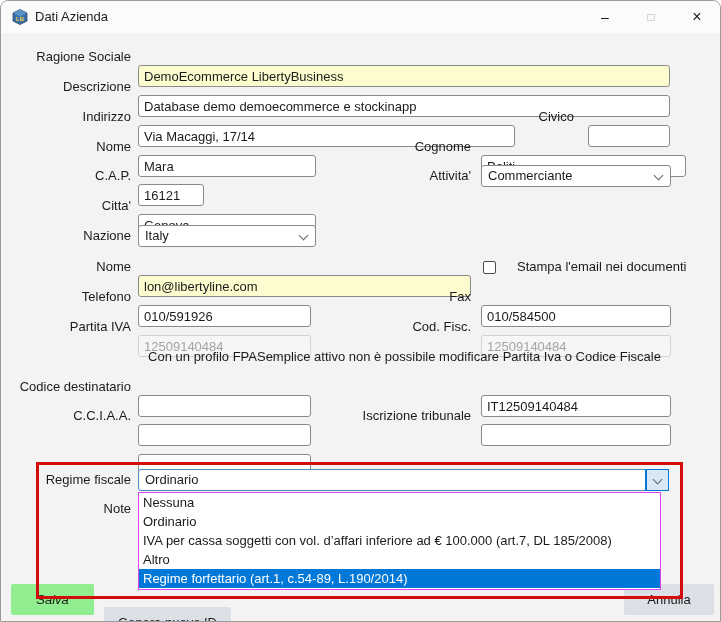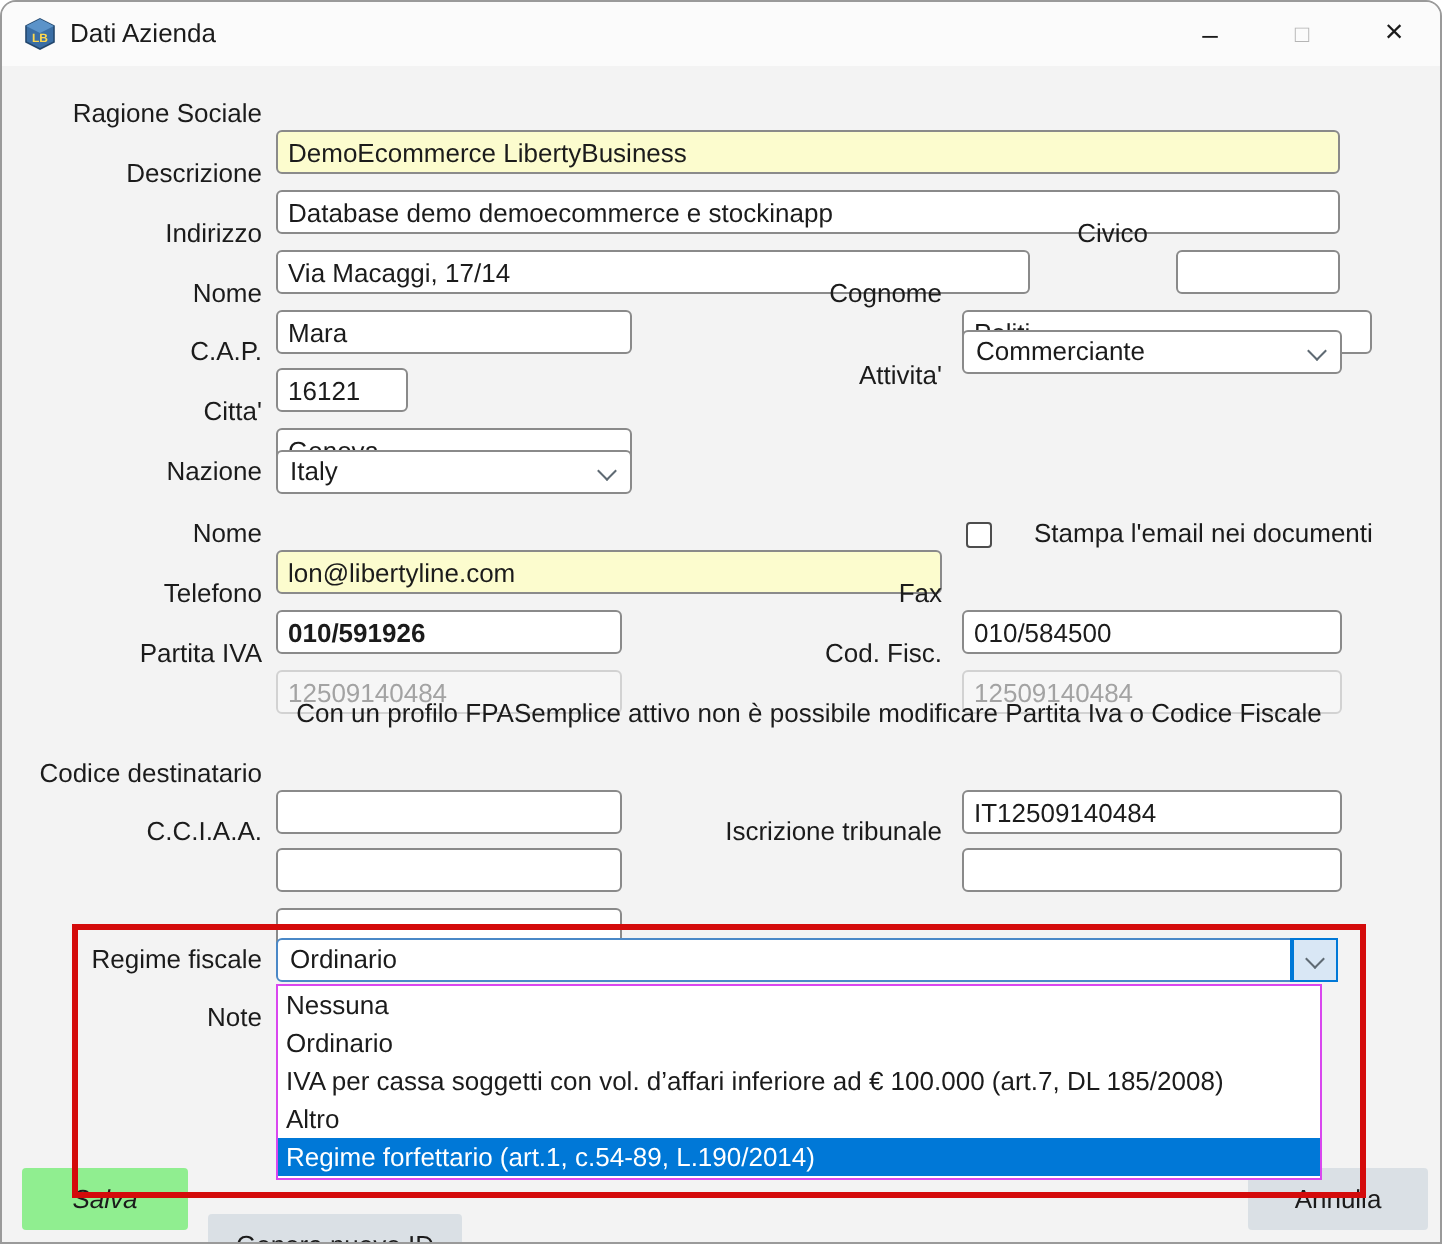--- a/index.html
+++ b/index.html
@@ -85,21 +85,21 @@
   <div class="lbl" style="left:440px;top:105px;width:133px">Civico</div>
   <input class="fld" style="left: 587px; top: 105px; width: 82px;" value="">
 
   <div class="lbl" style="left:0;top:135px">Nome</div>
   <input class="fld" style="left: 137px; top: 135px; width: 178px;" value="Mara">
   <div class="lbl col2" style="top:135px">Cognome</div>
   <input class="fld" style="left: 480px; top: 135px; width: 205px;" value="Politi">
 
   <div class="lbl" style="left:0;top:164px">C.A.P.</div>
   <input class="fld" style="left: 137px; top: 164px; width: 66px;" value="16121">
-  <div class="lbl col2" style="top:176px">Attivita'</div>
+  <div class="lbl col2" style="top:164px">Attivita'</div>
   <div class="combo" style="left:480px;top:164px;width:190px">
     <span class="val">Commerciante</span>
     <span class="btn">
         <span class="chev"></span>
       </span>
   </div>
 
   <div class="lbl" style="left:0;top:194px">Citta'</div>
   <input class="fld" style="left: 137px; top: 194px; width: 178px;" value="Genova">
 
@@ -110,21 +110,21 @@
         <span class="chev"></span>
       </span>
   </div>
 
   <div class="lbl" style="left:0;top:255px">Nome</div>
   <input class="fld yellow" style="left: 137px; top: 255px; width: 333px;" value="lon@libertyline.com">
   <span class="checkbox"></span>
   <div class="lbl" style="left:502px;top:255px;width:190px;text-align:left">Stampa l'email nei documenti</div>
 
   <div class="lbl" style="left:0;top:285px">Telefono</div>
-  <input class="fld" style="left: 137px; top: 285px; width: 173px; font-weight: bold;" value="010/591926">
+  <input class="fld" style="left: 137px; top: 285px; width: 173px;" value="010/591926">
   <div class="lbl col2" style="top:285px">Fax</div>
   <input class="fld" style="left: 480px; top: 285px; width: 190px;" value="010/584500">
 
   <div class="lbl" style="left:0;top:315px">Partita IVA</div>
   <input class="fld disabled" style="left: 137px; top: 315px; width: 173px;" disabled="" value="12509140484">
   <div class="lbl col2" style="top:315px">Cod. Fisc.</div>
   <input class="fld disabled" style="left: 480px; top: 315px; width: 190px;" disabled="" value="12509140484">
 
   <div class="fpa-msg">Con un profilo FPASemplice attivo non è possibile modificare Partita Iva o Codice Fiscale</div>
 

